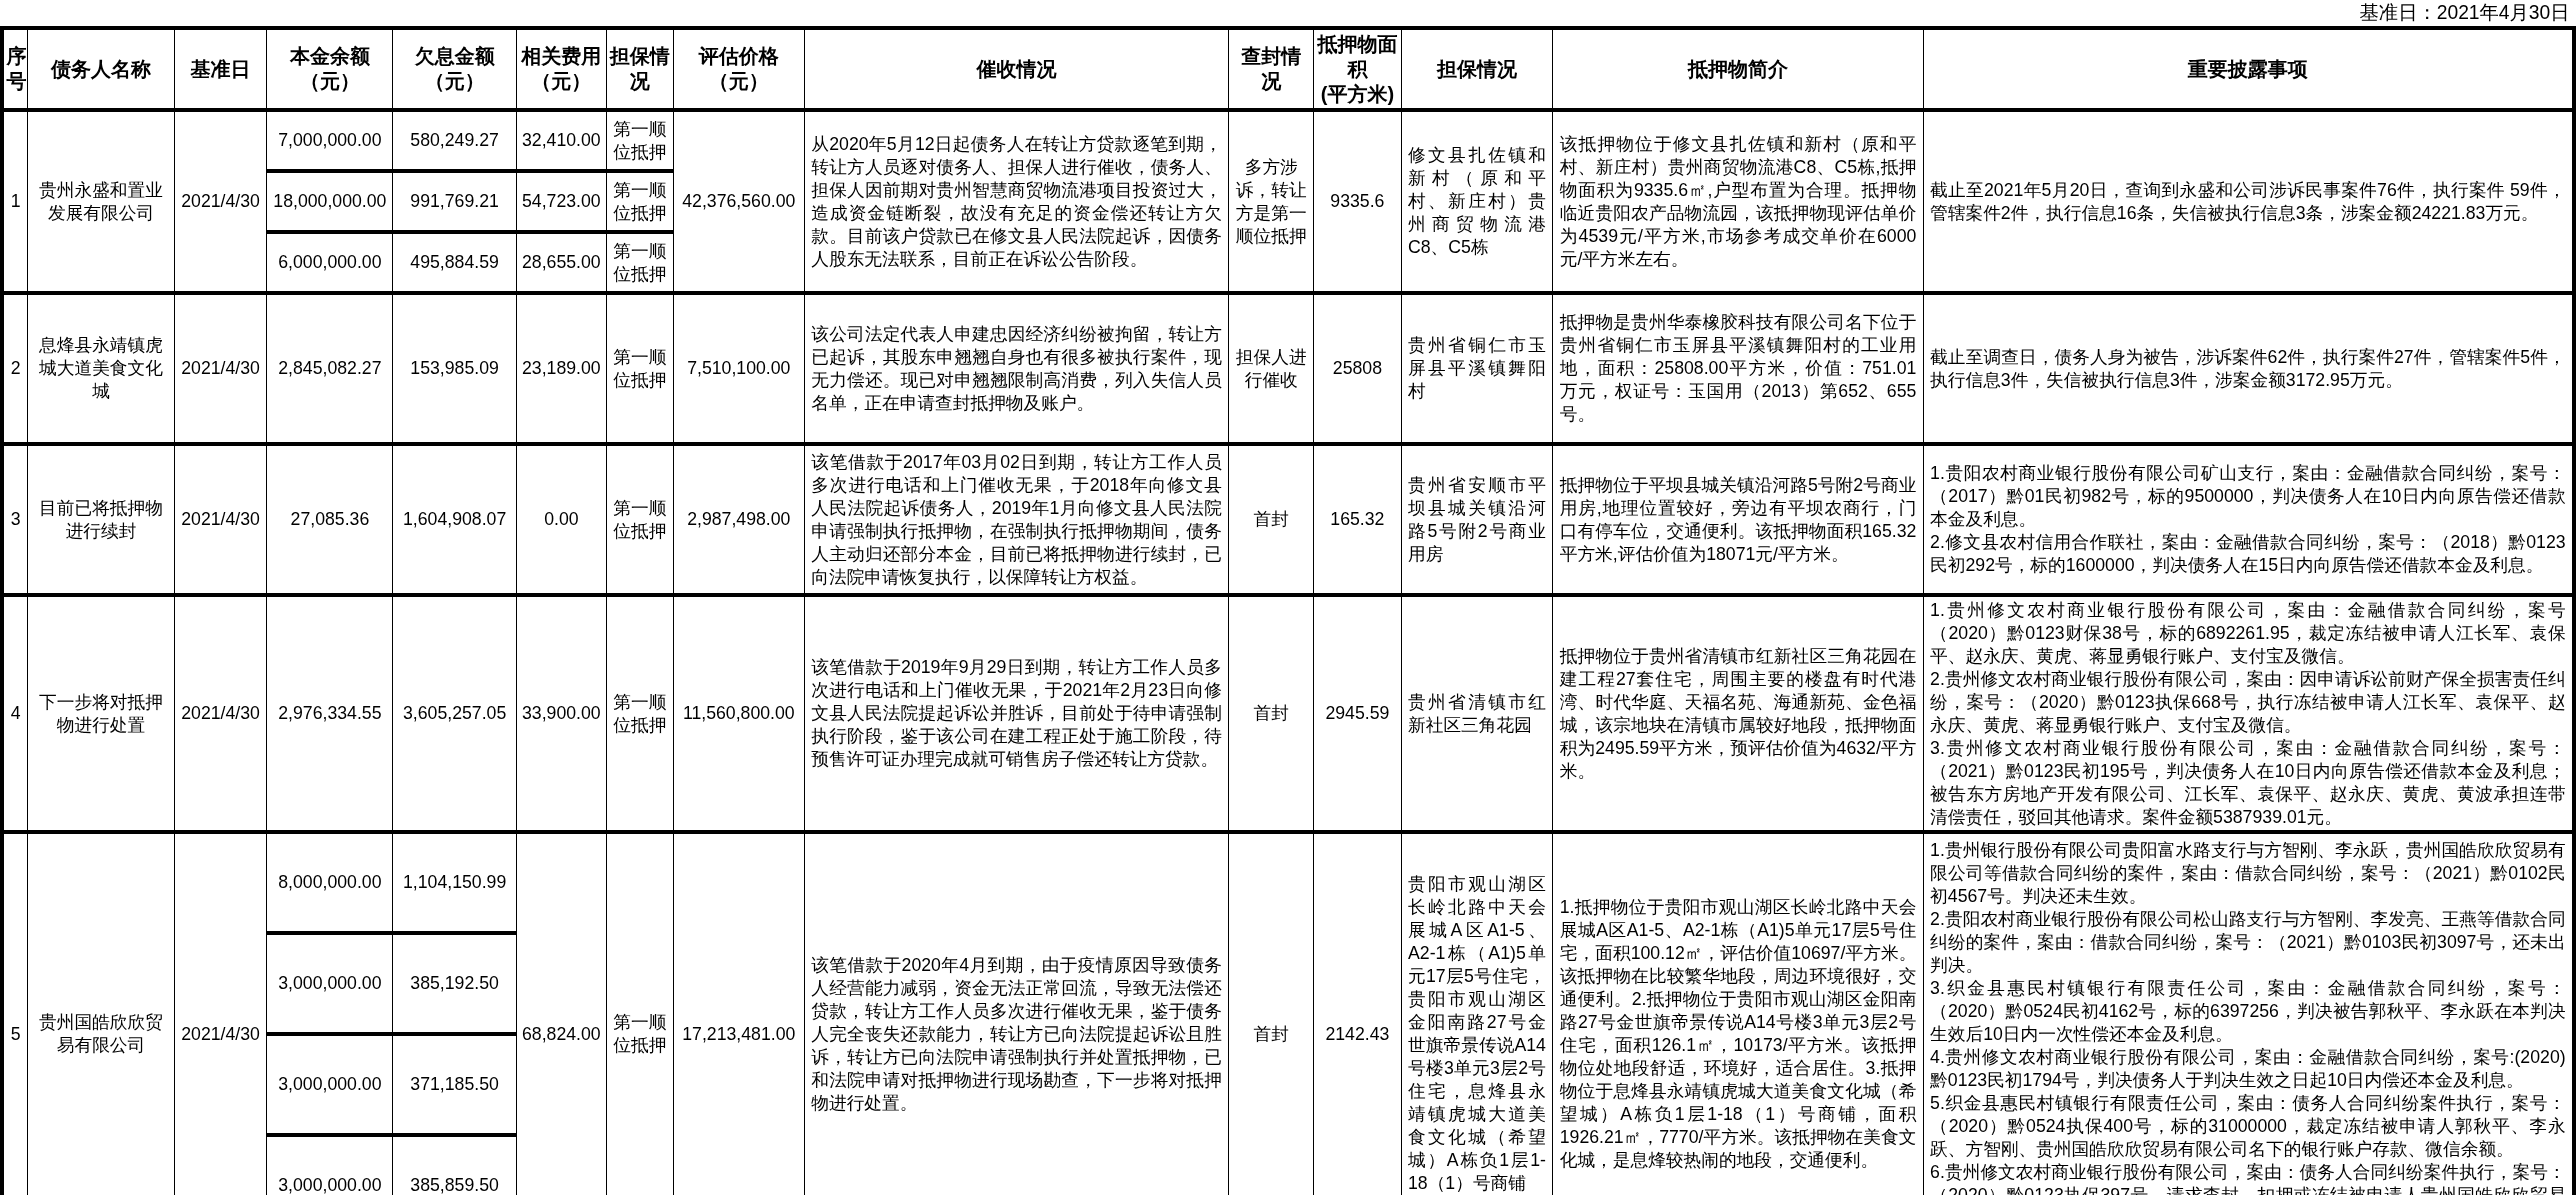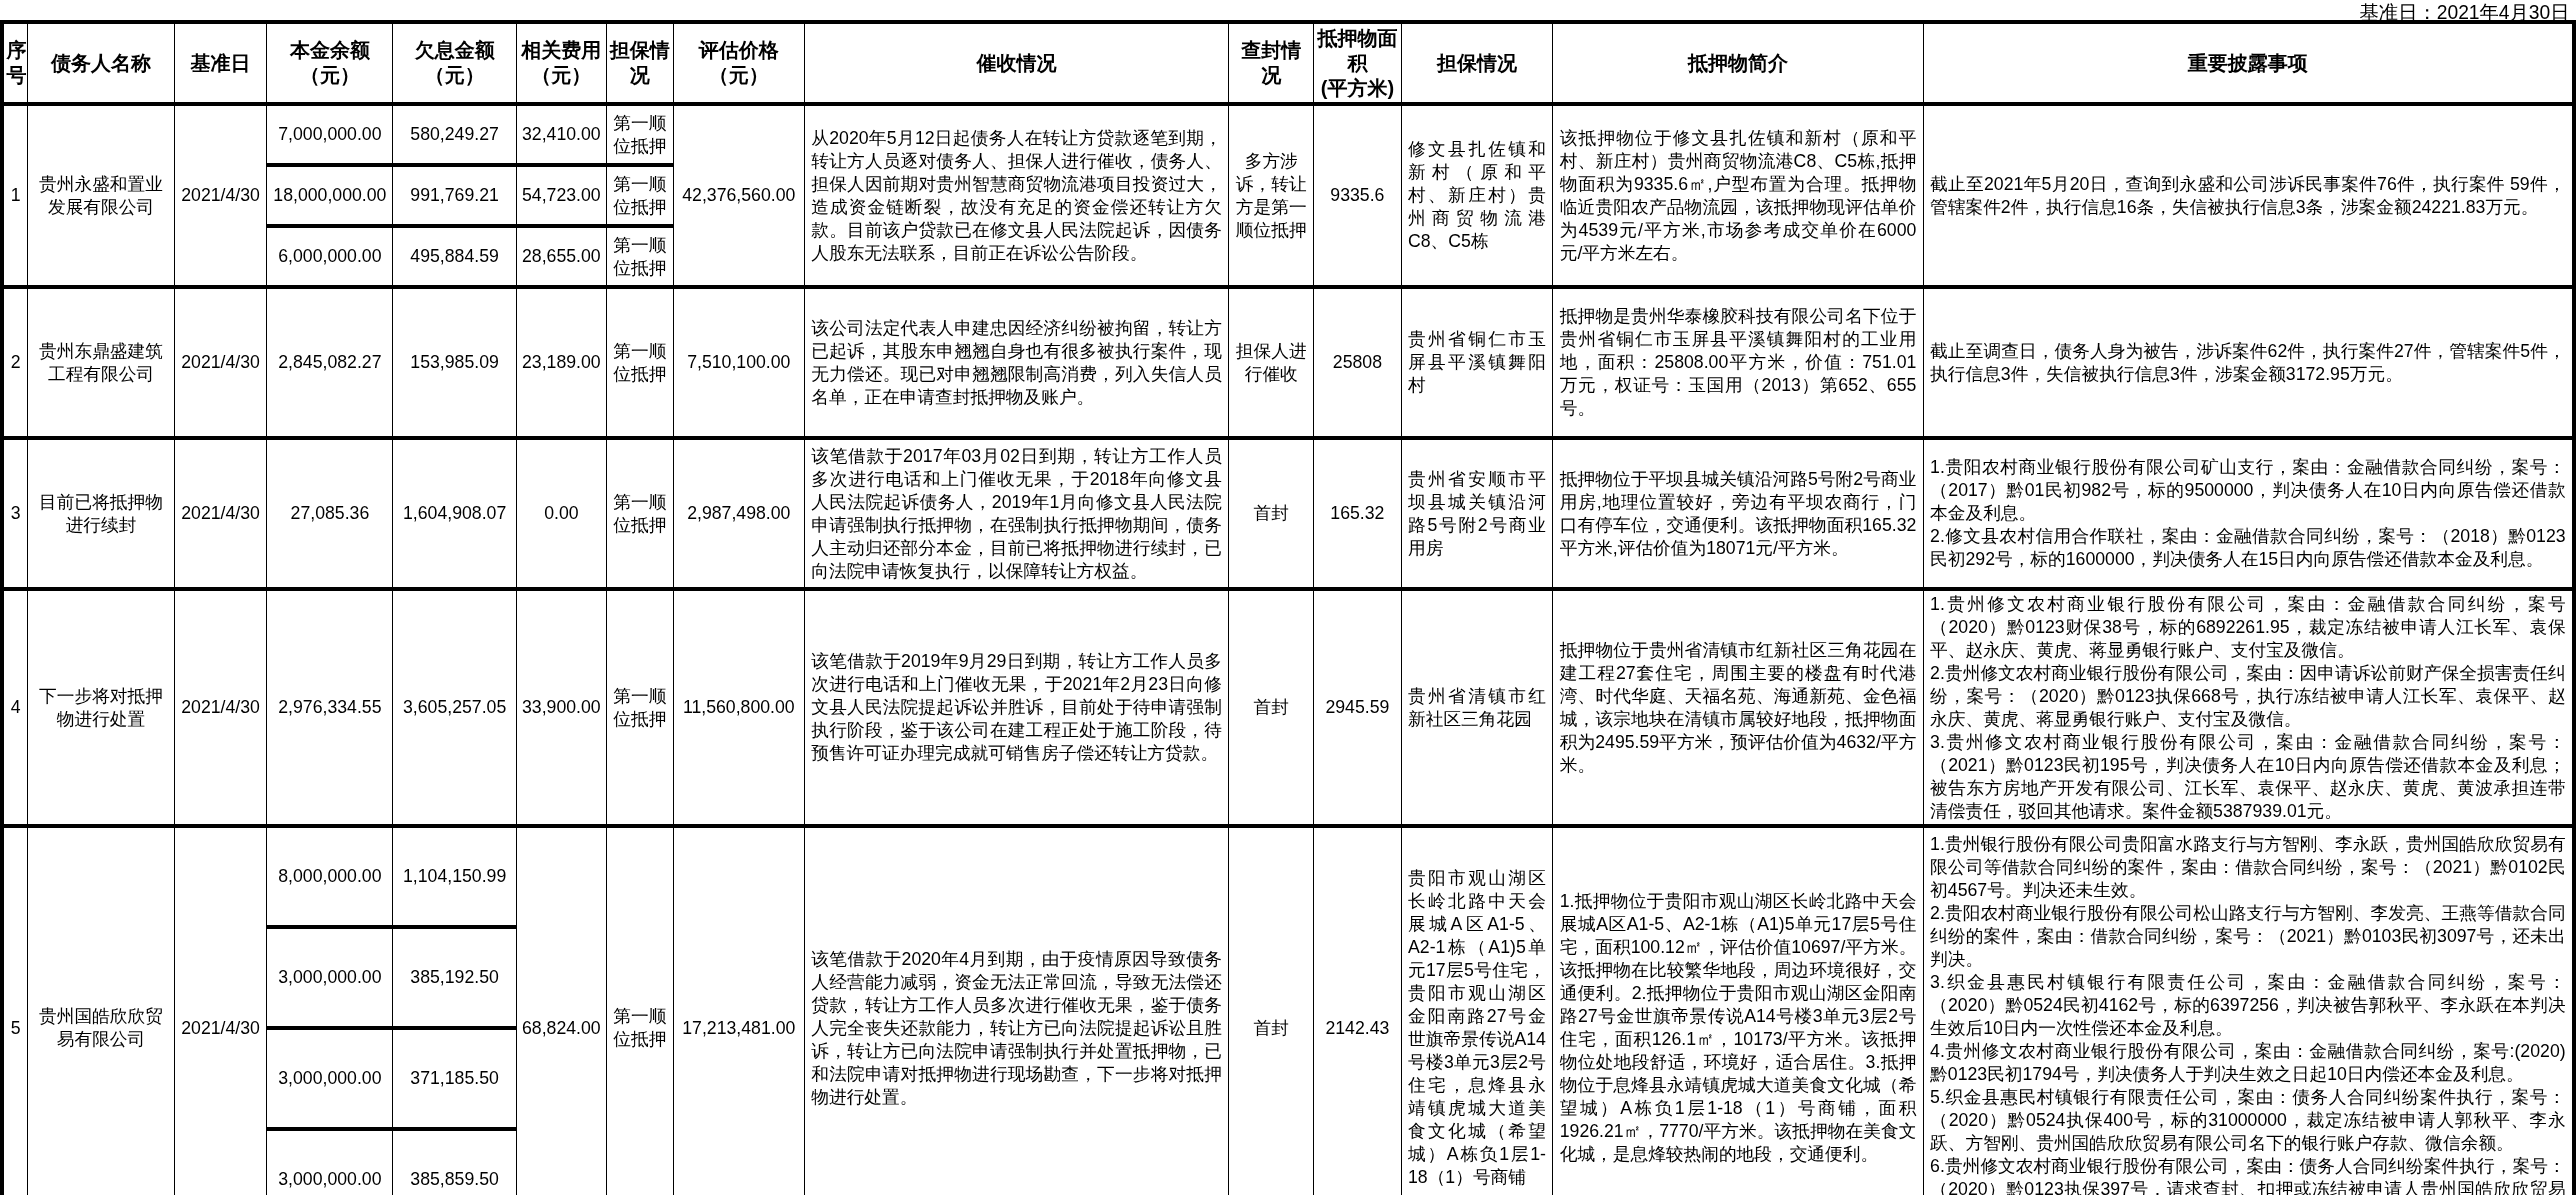--- a/index.html
+++ b/index.html
@@ -1,17 +1,17 @@
 <!DOCTYPE html>
 <html style="font-size:13px"><head>
 <meta charset="utf-8">
 <style>
   html,body{margin:0;padding:0;background:#fff;}
   body{width:2576px;font-family:"Liberation Sans","DejaVu Sans",sans-serif;color:#000;}
-  .topbar{height:20px;line-height:26px;text-align:right;padding-right:6.4px;font-size:19.3px;}
+  .topbar{height:26px;line-height:26px;text-align:right;padding-right:6.4px;font-size:19.3px;}
   table{width:100%;border-collapse:collapse;table-layout:fixed;border:4px solid #000;}
   th,td{border:1.6px solid #000;white-space:pre-line;vertical-align:middle;padding:1.6px 6.4px;box-sizing:border-box;overflow:hidden;}
   th{font-size:20px;font-weight:700;text-align:center;border-bottom:4px solid #000;line-height:1.25;padding:1.6px 2.4px;}
   td{font-size:17.7px;line-height:23px;}
   td.num{text-align:center;padding:1.6px 3.2px;}
   td.left{text-align:justify;}
   tr.grp>td{border-top:4px solid #000;}
   tr.sub>td{border-top:4px solid #000;}
   tr.h-hdr{height:52px;}
   tr.h-r1{height:61px;}
@@ -91,21 +91,21 @@
     </tr>
     <tr class="sub h-r1">
       <td class="num">6,000,000.00</td>
       <td class="num">495,884.59</td>
       <td class="num">28,655.00</td>
       <td class="num">第一顺位抵押</td>
     </tr>
 
     <tr class="grp h-r2">
       <td class="num">2</td>
-      <td class="num">贵州东鼎盛建筑工程有限公司</td>
+      <td class="num">息烽县永靖镇虎城大道美食文化城</td>
       <td class="num">2021/4/30</td>
       <td class="num">2,845,082.27</td>
       <td class="num">153,985.09</td>
       <td class="num">23,189.00</td>
       <td class="num">第一顺位抵押</td>
       <td class="num">7,510,100.00</td>
       <td class="left">该公司法定代表人申建忠因经济纠纷被拘留，转让方已起诉，其股东申翘翘自身也有很多被执行案件，现无力偿还。现已对申翘翘限制高消费，列入失信人员名单，正在申请查封抵押物及账户。</td>
       <td class="num">担保人进行催收</td>
       <td class="num">25808</td>
       <td class="left">贵州省铜仁市玉屏县平溪镇舞阳村</td>

